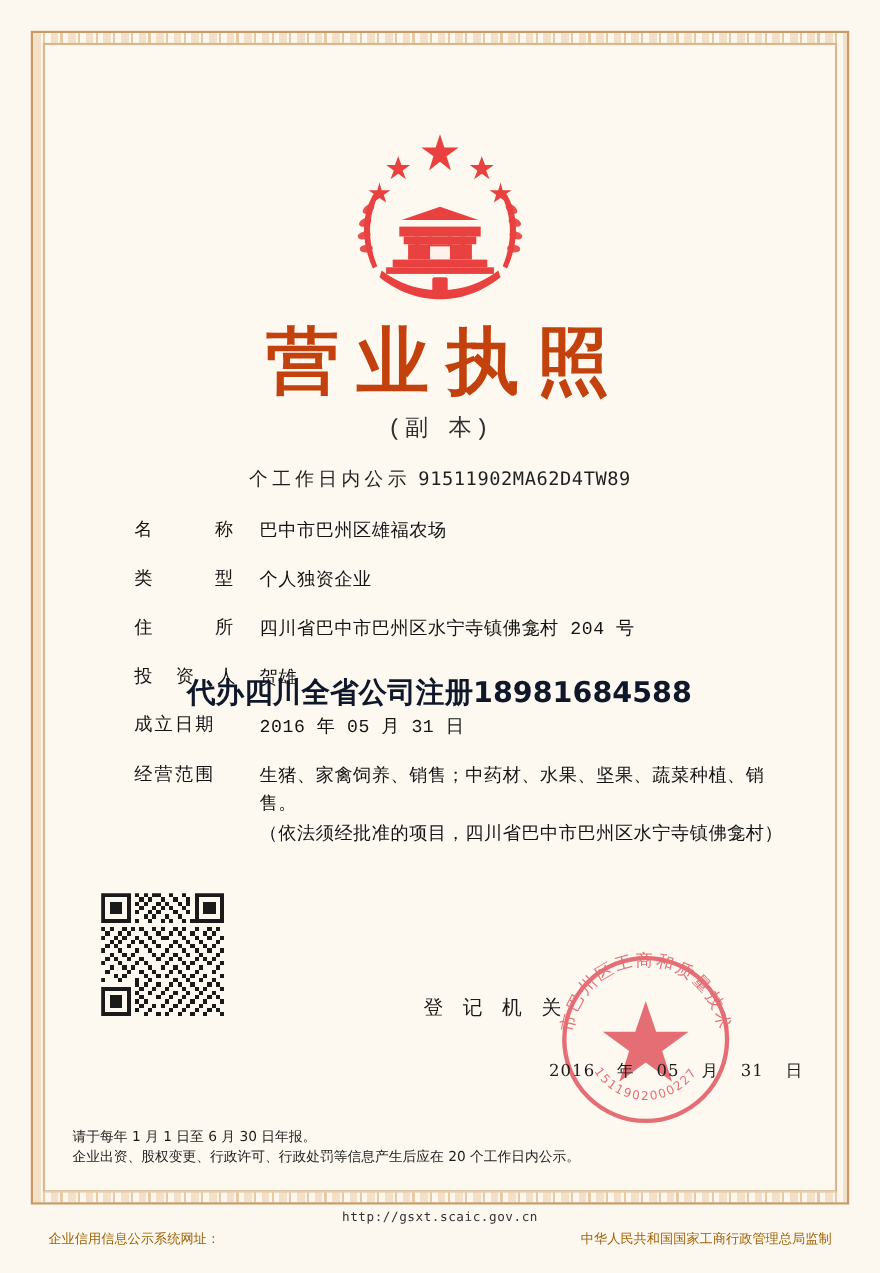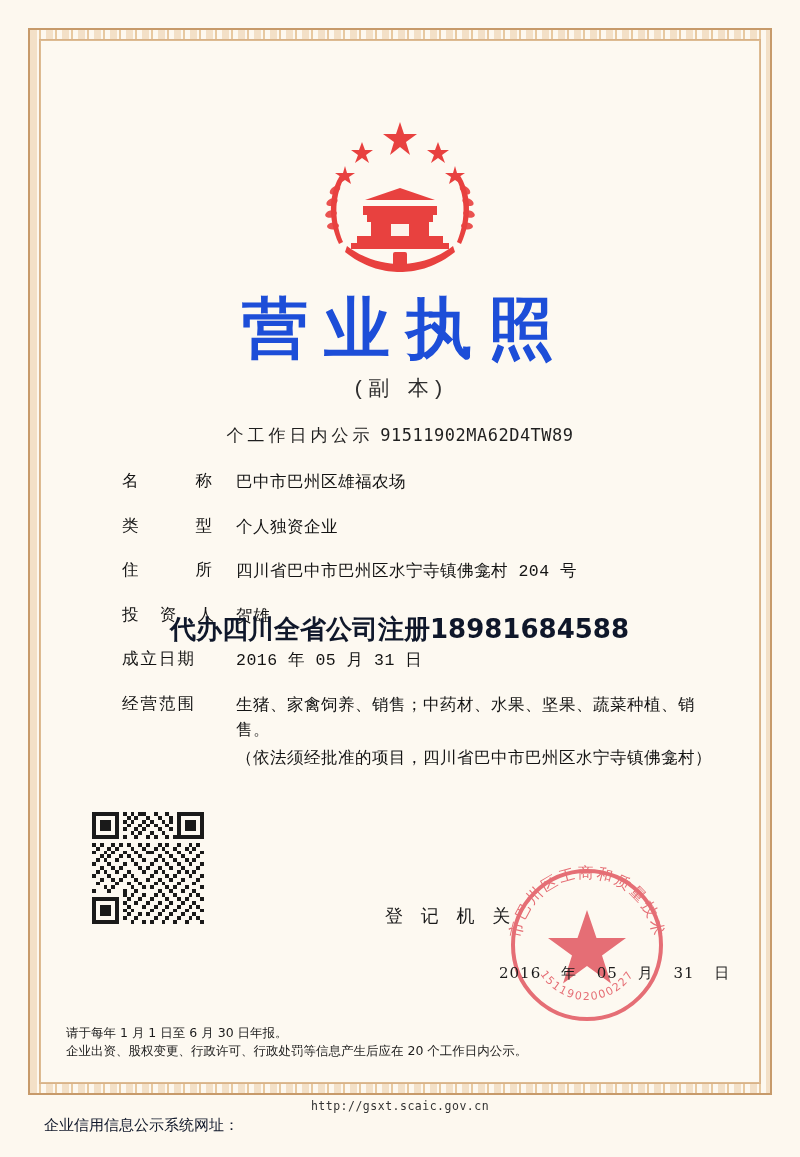--- a/index.html
+++ b/index.html
@@ -86,21 +86,21 @@
     position: absolute;
     top: 232px;
     left: 0;
     right: 4px;
     text-align: center;
     font-family: "DejaVu Serif", "Liberation Serif", serif;
     font-size: 66px;
     font-weight: bold;
     letter-spacing: 16px;
     text-indent: 16px;
-    color: #1d4ed8;
+    color: #c2410c;
   }
   .subtitle {
     position: absolute;
     top: 322px;
     left: 0;
     right: 0;
     text-align: center;
     font-family: Liberation Mono, monospace;
     font-size: 21px;
     letter-spacing: 3px;
@@ -238,22 +238,22 @@
   }
 
   .footer {
     position: absolute;
     left: 44px;
     right: 44px;
     bottom: 22px;
     display: flex;
     justify-content: space-between;
     font-family: "DejaVu Sans", "Liberation Sans", sans-serif;
-    font-size: 15px;
-    color: #0f172a;
+    font-size: 12px;
+    color: #a16207;
   }
 </style>
 </head>
 <body>
 
 <div class="license">
 
   <div class="frame-outer">
     <div class="frame-key"></div>
   </div>
@@ -618,15 +618,16 @@
       <div>请于每年 1 月 1 日至 6 月 30 日年报。</div>
       <div>企业出资、股权变更、行政许可、行政处罚等信息产生后应在 20 个工作日内公示。</div>
     </div>
 
   </div>
 
   <div class="site-url">http://gsxt.scaic.gov.cn</div>
 
   <div class="footer">
     <div>企业信用信息公示系统网址：</div>
+    <div>中华人民共和国国家工商行政管理总局监制</div>
   </div>
 
 </div>
 
 </body></html>

